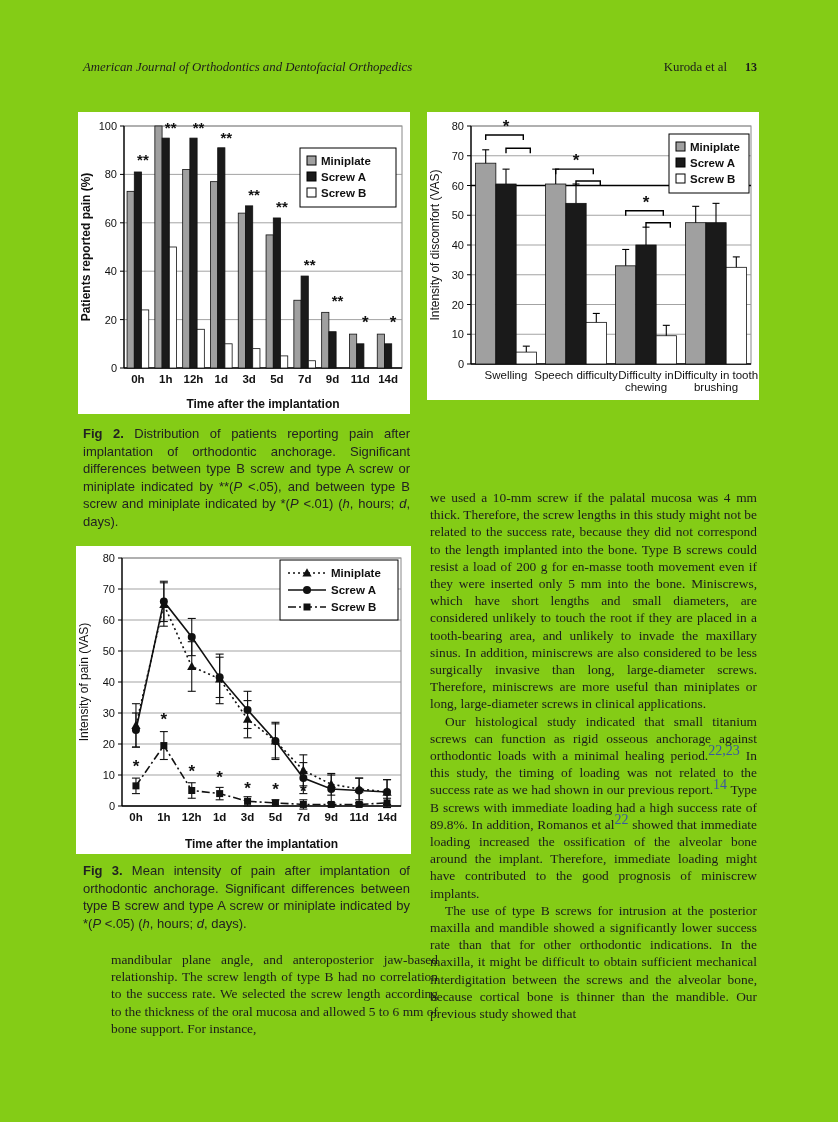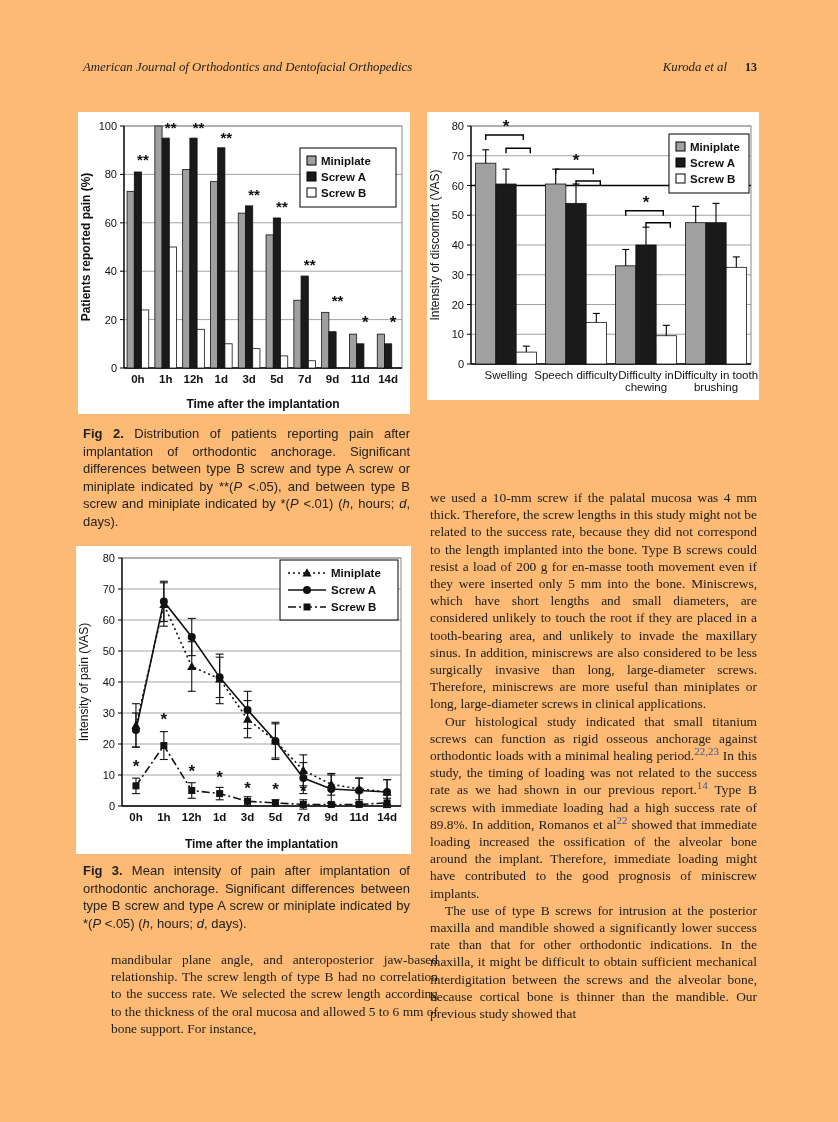--- a/index.html
+++ b/index.html
@@ -1,30 +1,30 @@
 <!DOCTYPE html>
 <html><head>
 <meta charset="utf-8">
 <style>
   html,body{margin:0;padding:0;background:#ffffff;}
-  .page{position:relative;width:838px;height:1122px;background:#fdba74;
+  .page{position:relative;width:838px;height:1122px;background:#84cc16;
         font-family:"Liberation Serif",serif;color:#1c1c1c;overflow:hidden;}
   .hdr-left{position:absolute;left:83px;top:60px;font-style:italic;
             font-size:12.8px;line-height:15.8px;}
   .hdr-right{position:absolute;right:81px;top:60px;font-size:12.8px;white-space:nowrap;}
-  .hdr-right .authors{font-style:italic;}
+  .hdr-right .authors{}
   .hdr-right .pnum{font-weight:bold;font-style:normal;margin-left:18px;font-size:12px;}
   svg.chart{position:absolute;background:#fff;}
   .caption{position:absolute;width:327px;font-family:"Liberation Sans",sans-serif;
            font-size:13px;line-height:17.6px;text-align:justify;color:#222;}
   .bodycol{position:absolute;width:327px;font-size:13.4px;line-height:17.2px;
            text-align:justify;}
   .bodycol p{margin:0;}
   .bodycol p.indent{text-indent:15px;}
-  sup.ref{font-size:11px;line-height:0;}
+  sup.ref{font-size:14px;line-height:0;}
 </style>
 </head>
 <body>
 
 <div class="page">
 
   <div class="hdr-left">
     <div>American Journal of Orthodontics and Dentofacial Orthopedics</div>
   </div>
   <div class="hdr-right">

